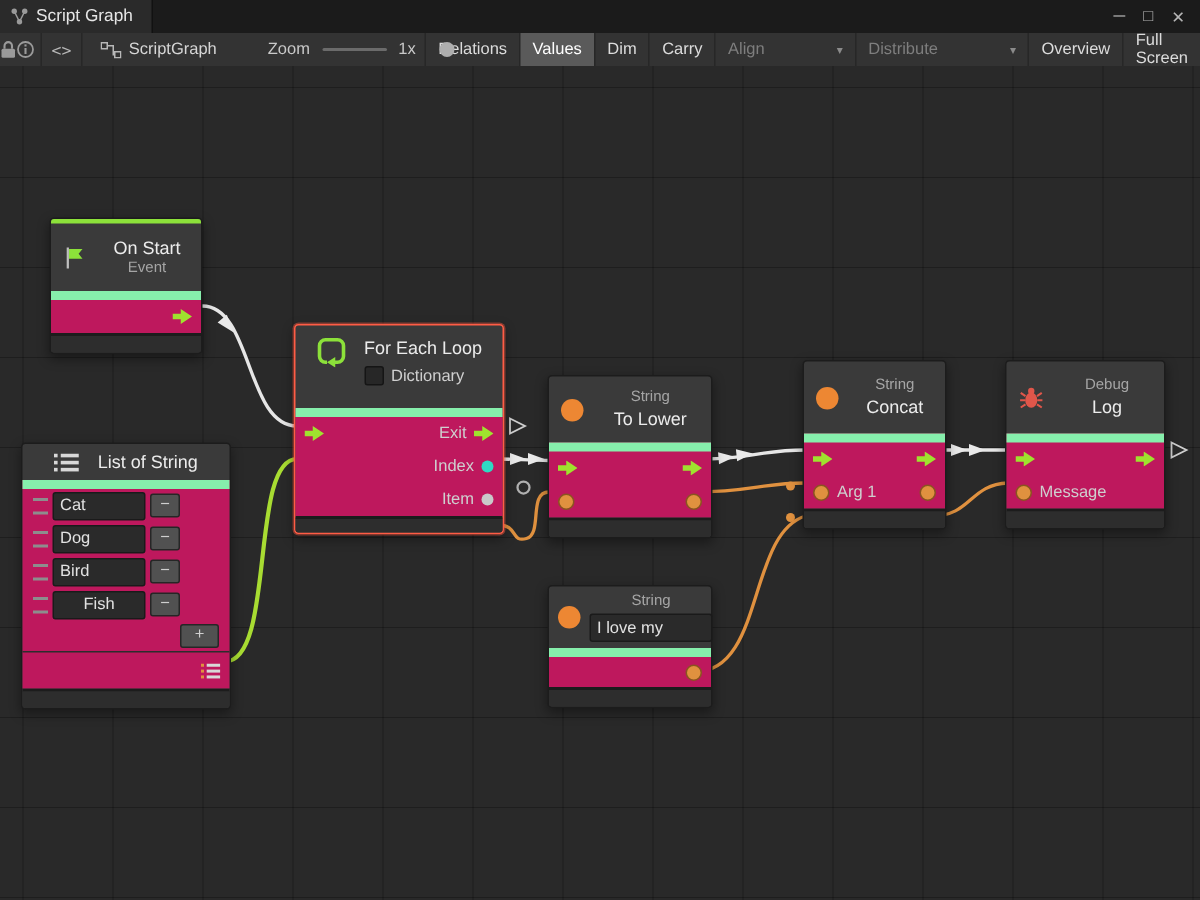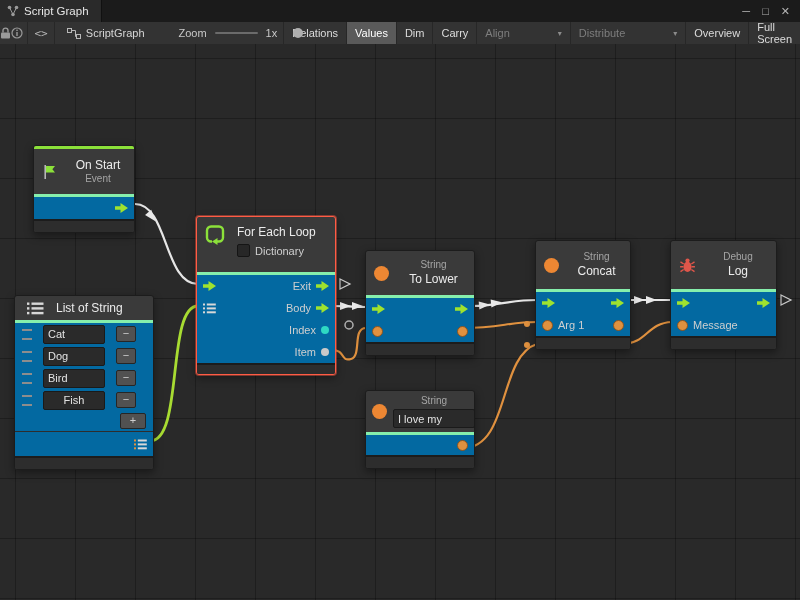--- a/index.html
+++ b/index.html
@@ -47,43 +47,43 @@
   .port-tri{fill:#2a2a2a;stroke:#cfcfcf;stroke-width:1.2;}
   .bubble-hollow{fill:none;stroke:#b0b0b0;stroke-width:1.5;}
   .bubble-orange{fill:#e0913f;}
   .green-dot{fill:#a8dc32;}
 
   
   .node{position:absolute;background:#3a3a3a;border:1px solid #1c1c1c;border-radius:3px;
     box-shadow:0 3px 8px rgba(0,0,0,.4);color:#dcdcdc;font-size:11px;}
   .node.selected{border:1px solid #ff5c45;box-shadow:0 0 0 1px rgba(255,92,69,.45),0 3px 8px rgba(0,0,0,.4);}
   .node-topstrip{height:3px;background:#8ce13a;border-radius:2px 2px 0 0;}
-  .node-header{display:flex;align-items:center;gap:12px;padding:5px 8px;}
+  .node-header{display:flex;align-items:center;gap:12px;padding:5px 8px;justify-content:center;}
   .hdr-text{display:flex;flex-direction:column;align-items:center;flex:1;line-height:1.25;}
   .hdr-type{font-size:10px;color:#a5a5a5;}
   .hdr-title{font-size:12px;color:#ececec;}
-  .ports{border-top:3px solid #86efac;background:#0369a1;}
+  .ports{border-top:6px solid #86efac;background:#be185d;}
   .port-row{height:22px;display:flex;align-items:center;justify-content:space-between;padding:0 6px;}
   .pgroup{display:flex;align-items:center;gap:5px;}
   .plabel{color:#cfcfcf;font-size:11px;}
   .node-footer{height:11px;background:#2d2d2d;border-top:2px solid #1c1c1c;border-radius:0 0 2px 2px;}
   .flow-arrow{display:block;}
   .flow-arrow path{fill:#9fe22e;}
   .dot{display:inline-block;border-radius:50%;}
   .dot.orange{width:9px;height:9px;background:#e0913f;border:1px solid #8a5420;}
   .dot.teal{width:8px;height:8px;background:#2ed9c3;}
   .dot.gray{width:8px;height:8px;background:#c9c9c9;}
   .big-dot{width:15px;height:15px;border-radius:50%;background:#ed8733;flex:none;}
   .checkbox{width:11px;height:11px;background:#272727;border:1px solid #151515;border-radius:2px;flex:none;}
   .text-field{background:#2a2a2a;border:1px solid #1a1a1a;border-radius:2px;color:#e2e2e2;
     font-size:11px;font-family:"Liberation Sans",sans-serif;padding:1px 4px;height:15px;}
   .drag-handle{width:10px;height:7px;border-top:2px solid #8d8d8d;border-bottom:2px solid #8d8d8d;flex:none;}
   .mini-btn{min-width:18px;height:14px;background:#515151;border:1px solid #262626;border-radius:2px;
     color:#cfcfcf;font-size:11px;line-height:12px;text-align:center;cursor:default;flex:none;}
-  .list-row{display:flex;align-items:center;gap:11px;height:22px;padding:0 7px;}
+  .list-row{display:flex;align-items:center;gap:3px;height:22px;padding:0 7px;}
   .plus-row{display:flex;justify-content:flex-end;padding:2px 7px 2px;}
 </style>
 </head>
 <body>
 
 <div id="app">
 
   <div class="titlebar">
     <div class="tab">
       <svg width="12" height="12" viewBox="0 0 12 12">
@@ -288,40 +288,20 @@
               </svg>
           </span>
           <span class="pgroup">
             <span class="plabel">Exit</span>
             <svg class="flow-arrow" width="13" height="10" viewBox="0 0 13 10">
                 <path d="M0 3.2h5.5V0L13 5 5.5 10V6.8H0z"></path>
               </svg>
           </span>
         </div>
         <div class="port-row">
-          <span class="pgroup">
-            <svg width="13" height="11" viewBox="0 0 13 11">
-              <g fill="#d8d8d8">
-                  <rect x="0" y="0.5" width="2" height="2"></rect>
-                  <rect x="3.8" y="0.5" width="9" height="2"></rect>
-              <rect x="0" y="4.4" width="2" height="2"></rect>
-                  <rect x="3.8" y="4.4" width="9" height="2"></rect>
-              <rect x="0" y="8.3" width="2" height="2"></rect>
-                  <rect x="3.8" y="8.3" width="9" height="2"></rect>
-                </g>
-            </svg>
-          </span>
-          <span class="pgroup">
-            <span class="plabel">Body</span>
-            <svg class="flow-arrow" width="13" height="10" viewBox="0 0 13 10">
-                <path d="M0 3.2h5.5V0L13 5 5.5 10V6.8H0z"></path>
-              </svg>
-          </span>
-        </div>
-        <div class="port-row">
           <span class="pgroup"></span>
           <span class="pgroup">
             <span class="plabel">Index</span>
             <span class="dot teal"></span>
           </span>
         </div>
         <div class="port-row">
           <span class="pgroup"></span>
           <span class="pgroup">
             <span class="plabel">Item</span>

